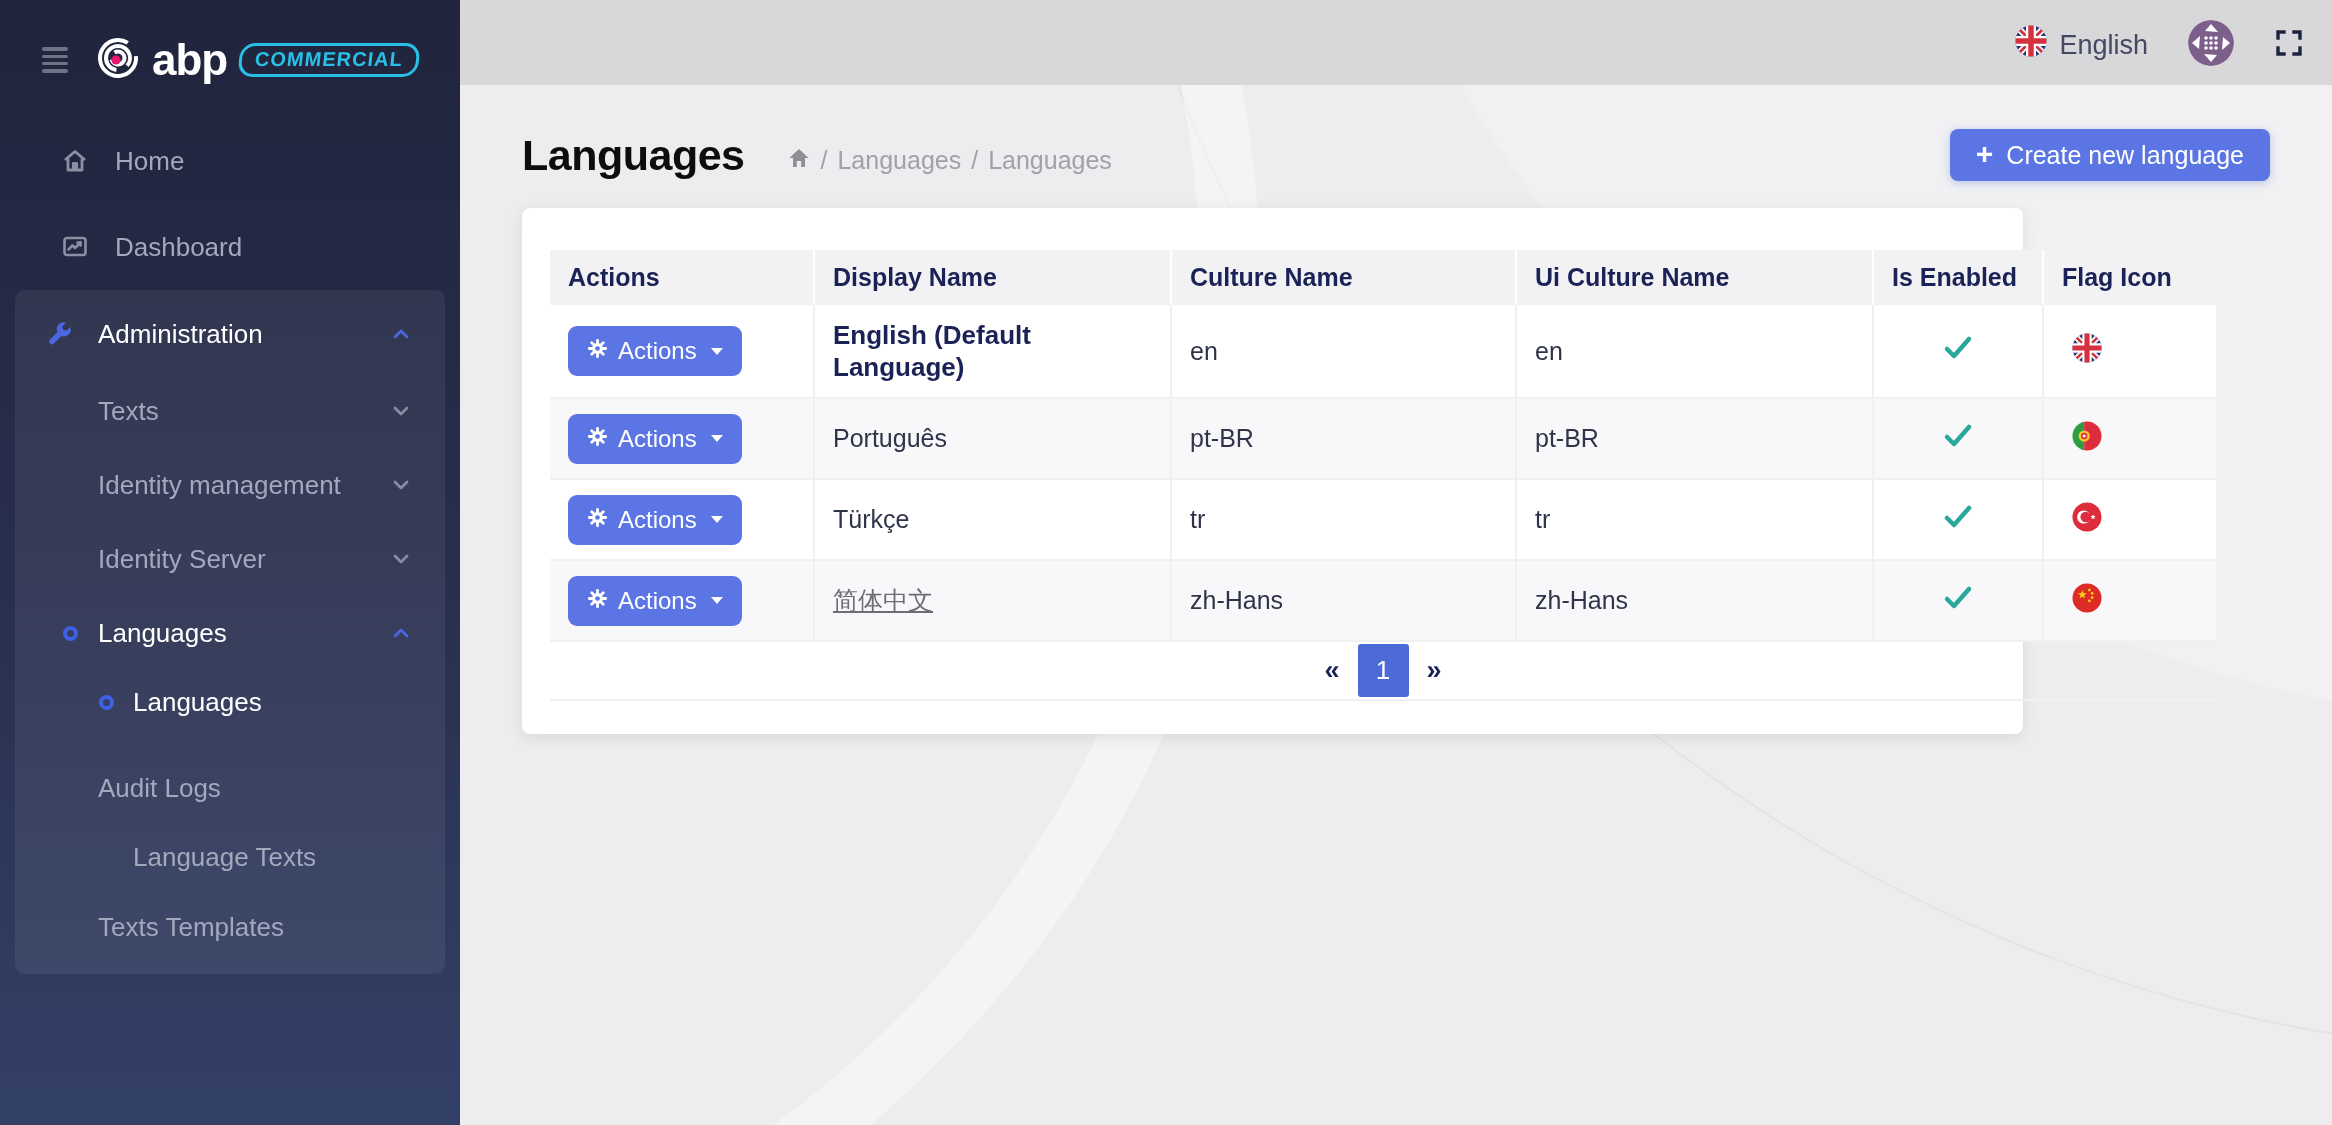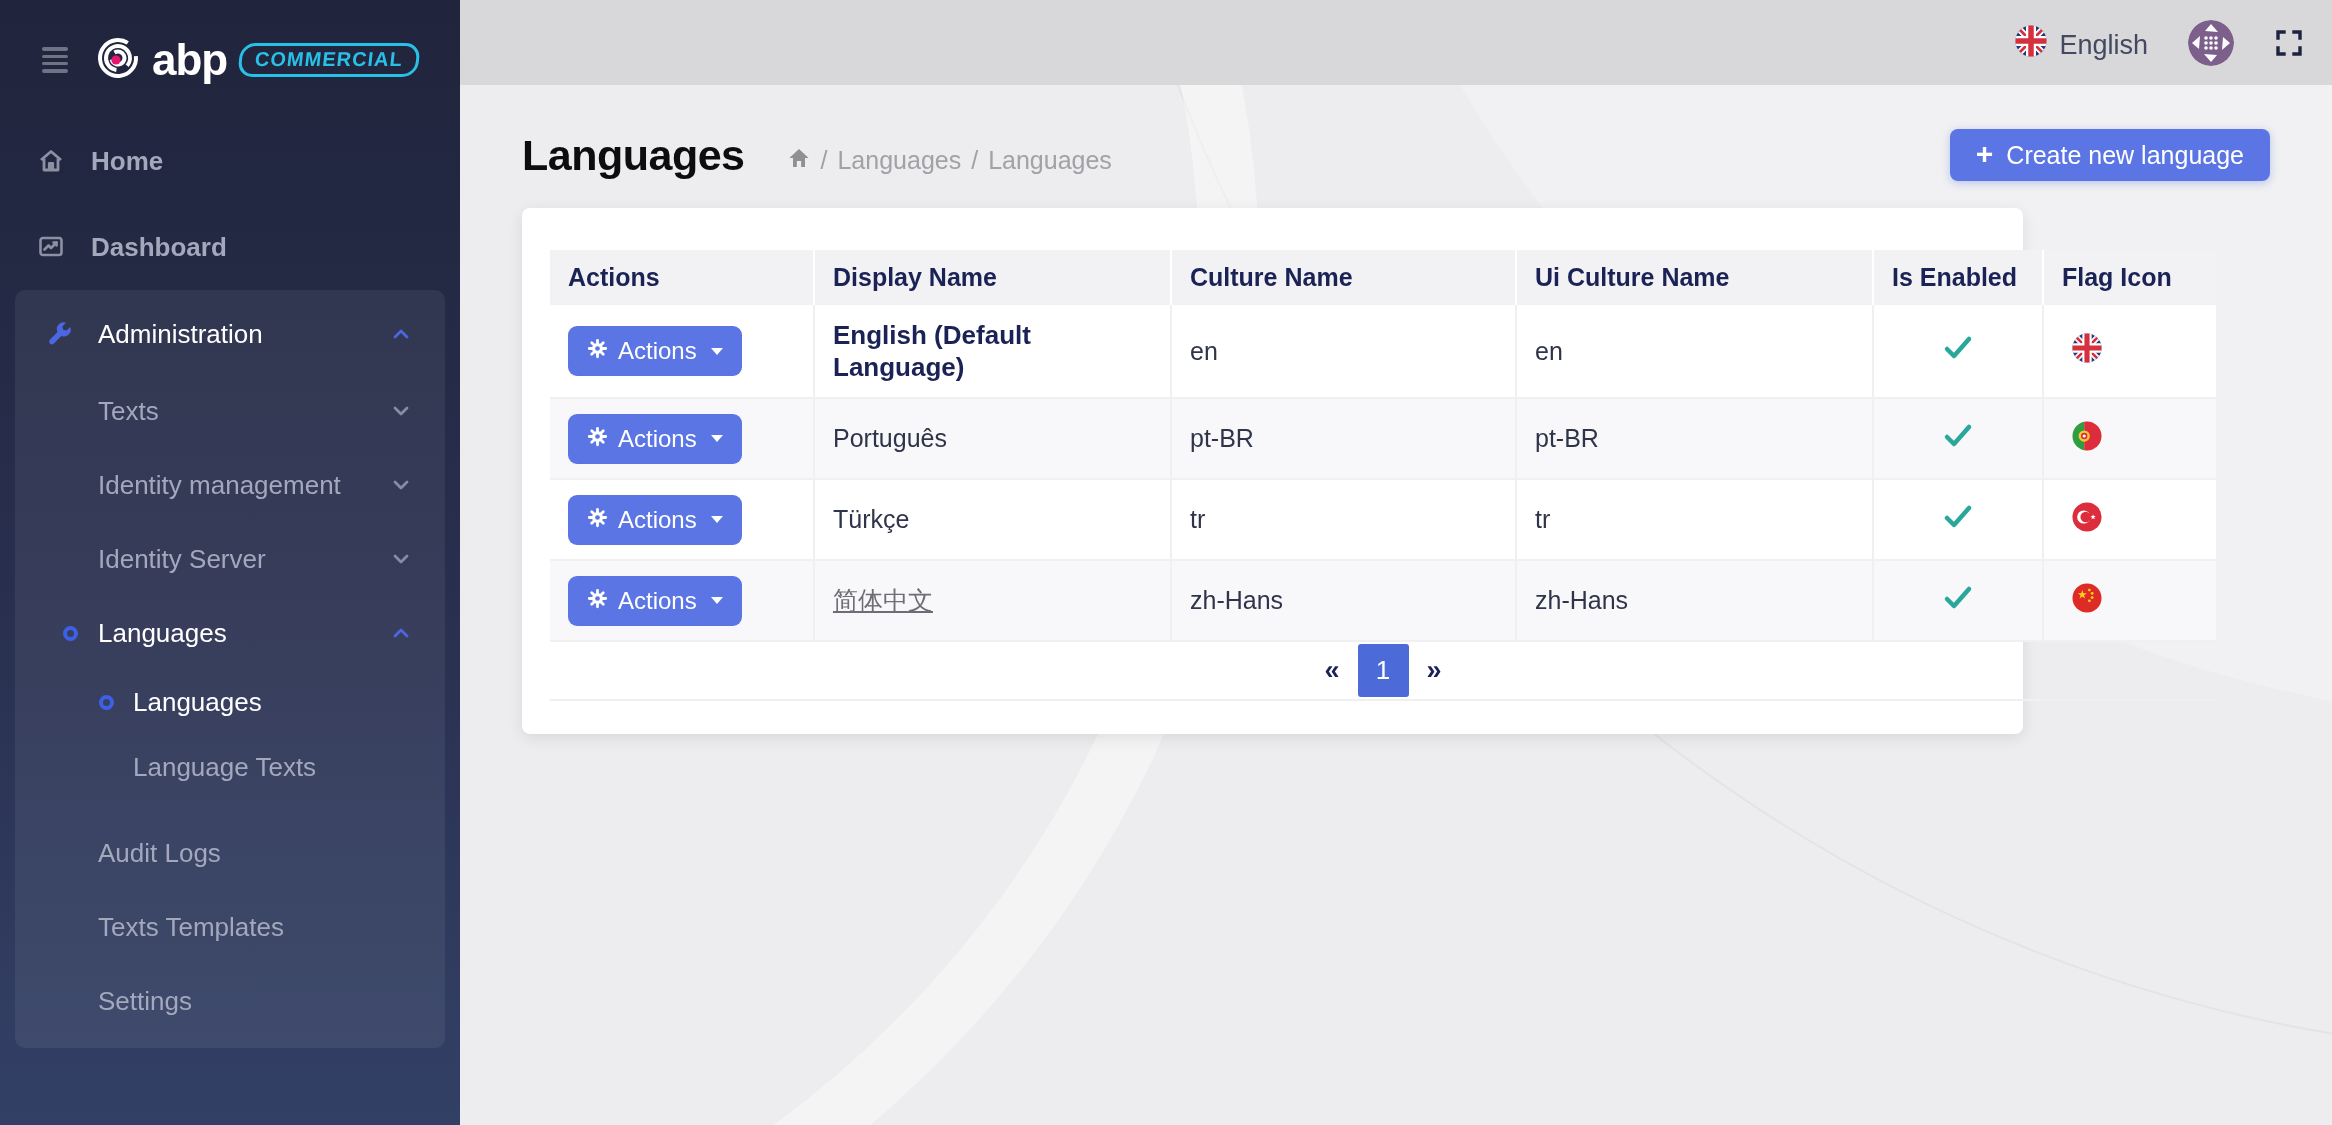--- a/index.html
+++ b/index.html
@@ -13,21 +13,21 @@
   .hamburger { display:flex; flex-direction:column; gap:3.4px; cursor:pointer; margin-right:28px; }
   .hamburger span { width:26px; height:3.8px; background:#6e7386; border-radius:2px; }
   .brand { display:flex; align-items:center; gap:12px; }
   .brand-name { color:#fff; font-size:44px; font-weight:700; letter-spacing:-1px; line-height:1; }
   .brand-badge { color:#29c0e7; border:3px solid #29c0e7; border-radius:15px; padding:2px 13px 3px;
                  font-size:20px; font-weight:700; letter-spacing:1px; transform:skewX(-6deg); }
   .side-nav { margin-top:28px; }
   .nav-item { position:relative; display:flex; align-items:center; cursor:pointer; }
   .nav-lbl { font-size:26px; color:#a3a8bd; }
   .nav-item.white .nav-lbl { color:#ffffff; }
-  .lvl1 { height:86px; padding-left:36px;font-weight:bold; }
+  .lvl1 { height:86px; padding-left:60px; }
   .nav-ic { width:32px; margin-right:23px; display:flex; align-items:center; }
   .admin-panel { margin:0 15px; background:rgba(255,255,255,0.065); border-radius:10px; padding:4px 0 10px; }
   .admin-head { height:80px; padding-left:28px; }
   .lvl2 { height:74px; padding-left:83px; }
   .lvl3 { height:65px; padding-left:118px; }
   .chev { position:absolute; right:33px; top:50%; transform:translateY(-50%); display:flex; }
   .chev.up svg { transform:rotate(180deg); }
   .donut { position:absolute; width:15px; height:15px; border:4.5px solid #3d60e8; border-radius:50%; }
   .donut.parent { left:48px; }
   .donut.child { left:84px; }
@@ -192,35 +192,32 @@
                 <path d="M5 5 L11 11 L17 5"></path>
               </svg>
           </span>
         </div>
 
         <div class="nav-item lvl3 white">
           <span class="donut child"></span>
           <span class="nav-lbl">Languages</span>
         </div>
 
+        <div class="nav-item lvl2 gap-top">
+          <span class="nav-lbl">Audit Logs</span>
+        </div>
+
         <div class="nav-item lvl3">
           <span class="nav-lbl">Language Texts</span>
         </div>
 
-        <div class="nav-item lvl2 gap-top">
-          <span class="nav-lbl">Audit Logs</span>
-        </div>
-
         <div class="nav-item lvl2">
           <span class="nav-lbl">Texts Templates</span>
         </div>
 
-        <div class="nav-item lvl2">
-          <span class="nav-lbl">Settings</span>
-        </div>
       </div>
     </nav>
   </aside>
 
   <div class="main">
 
     <header class="topbar">
       <div class="lang-sel">
         <span>
           <svg width="32" height="32" viewBox="0 0 32 32">

